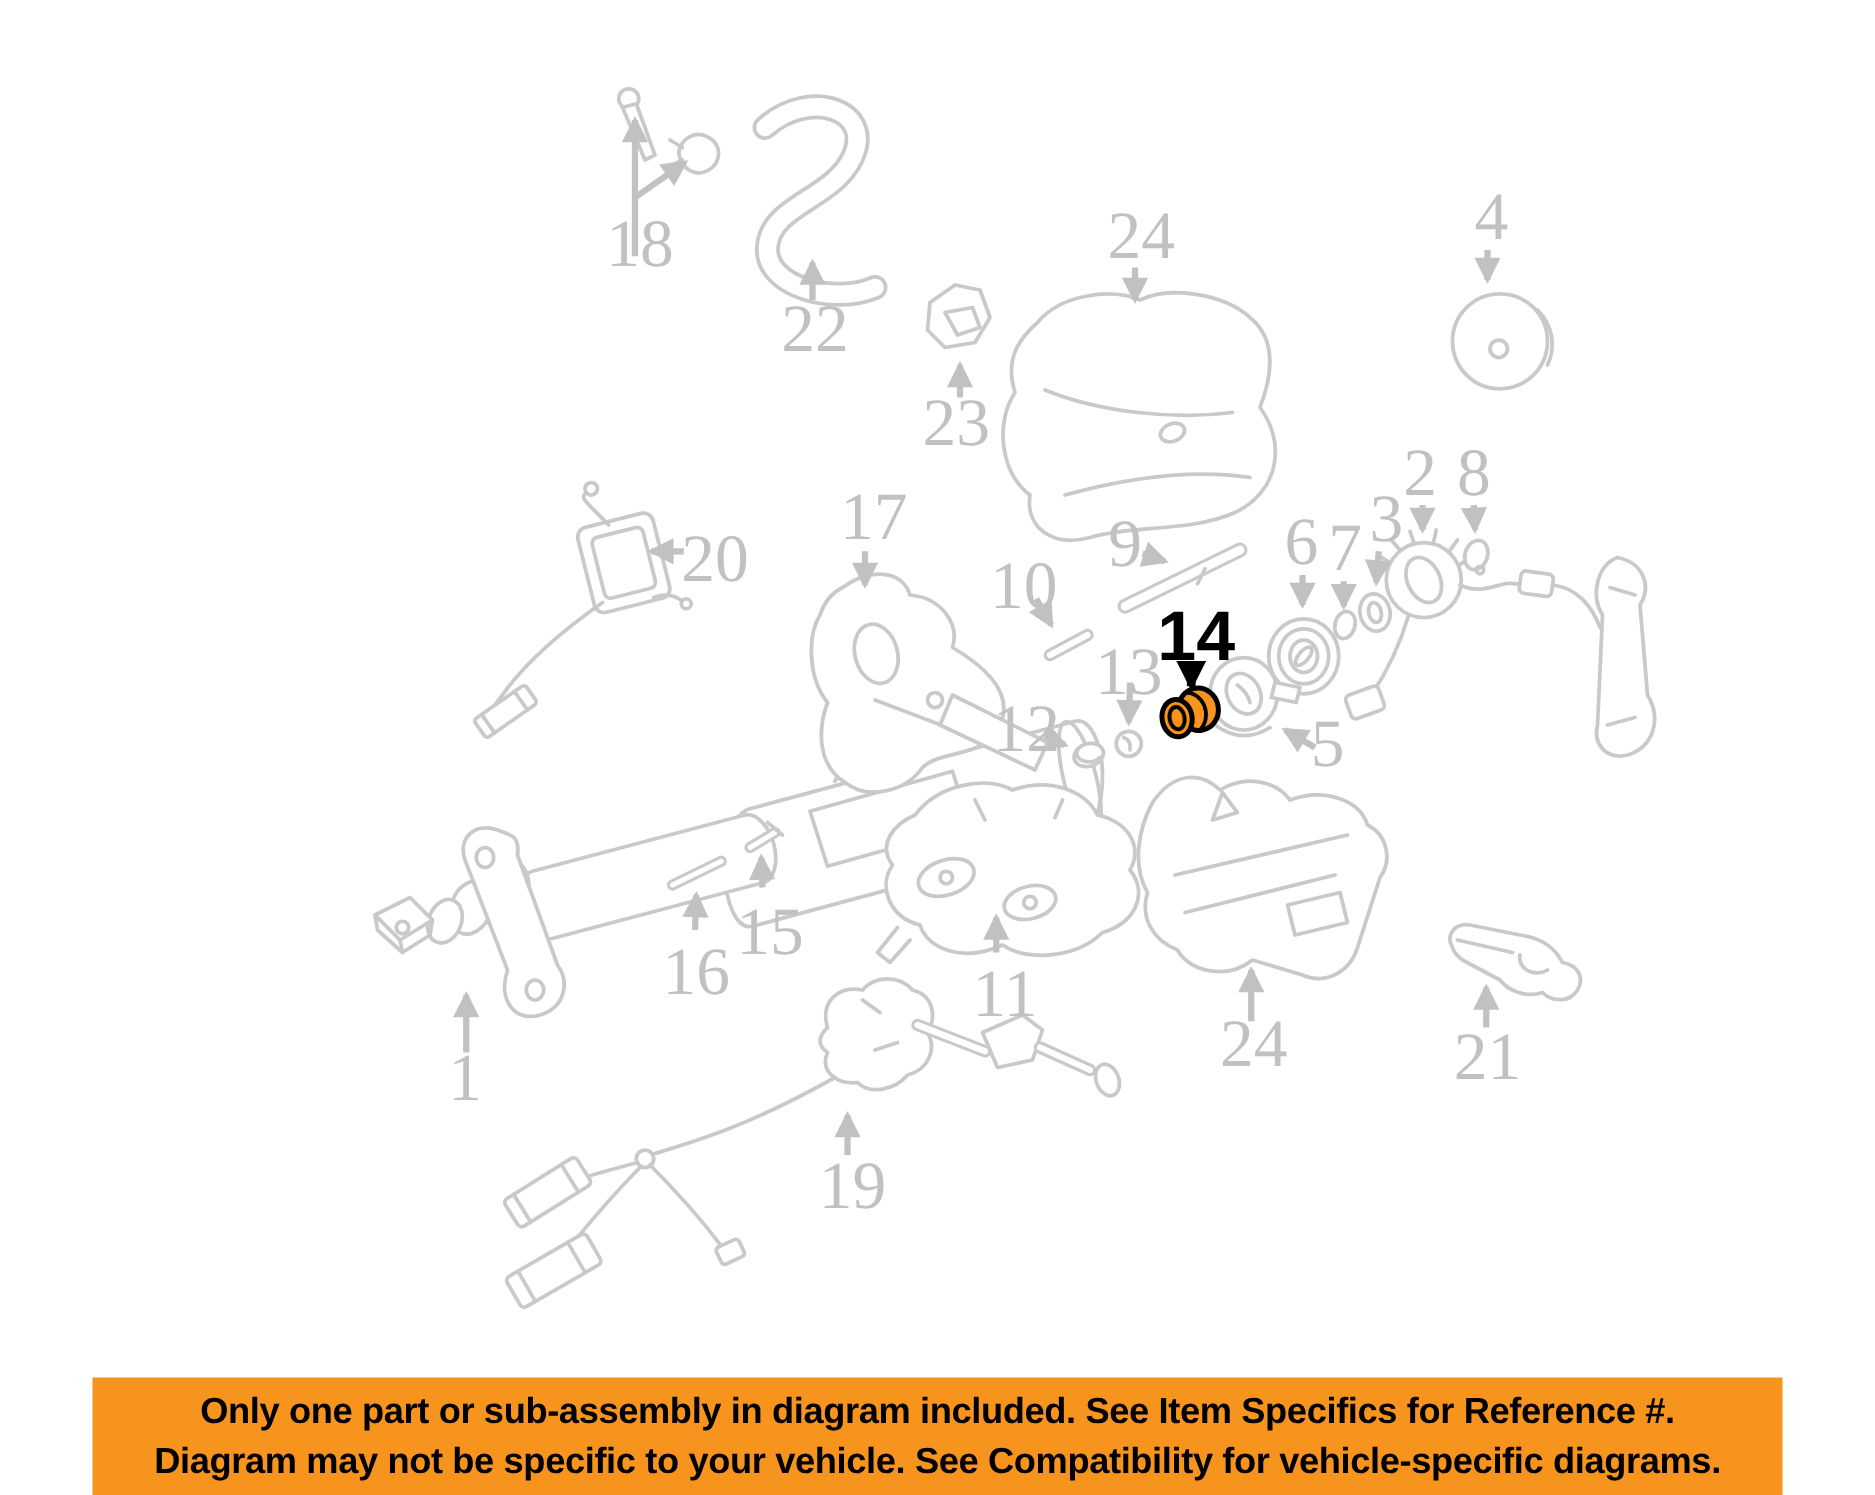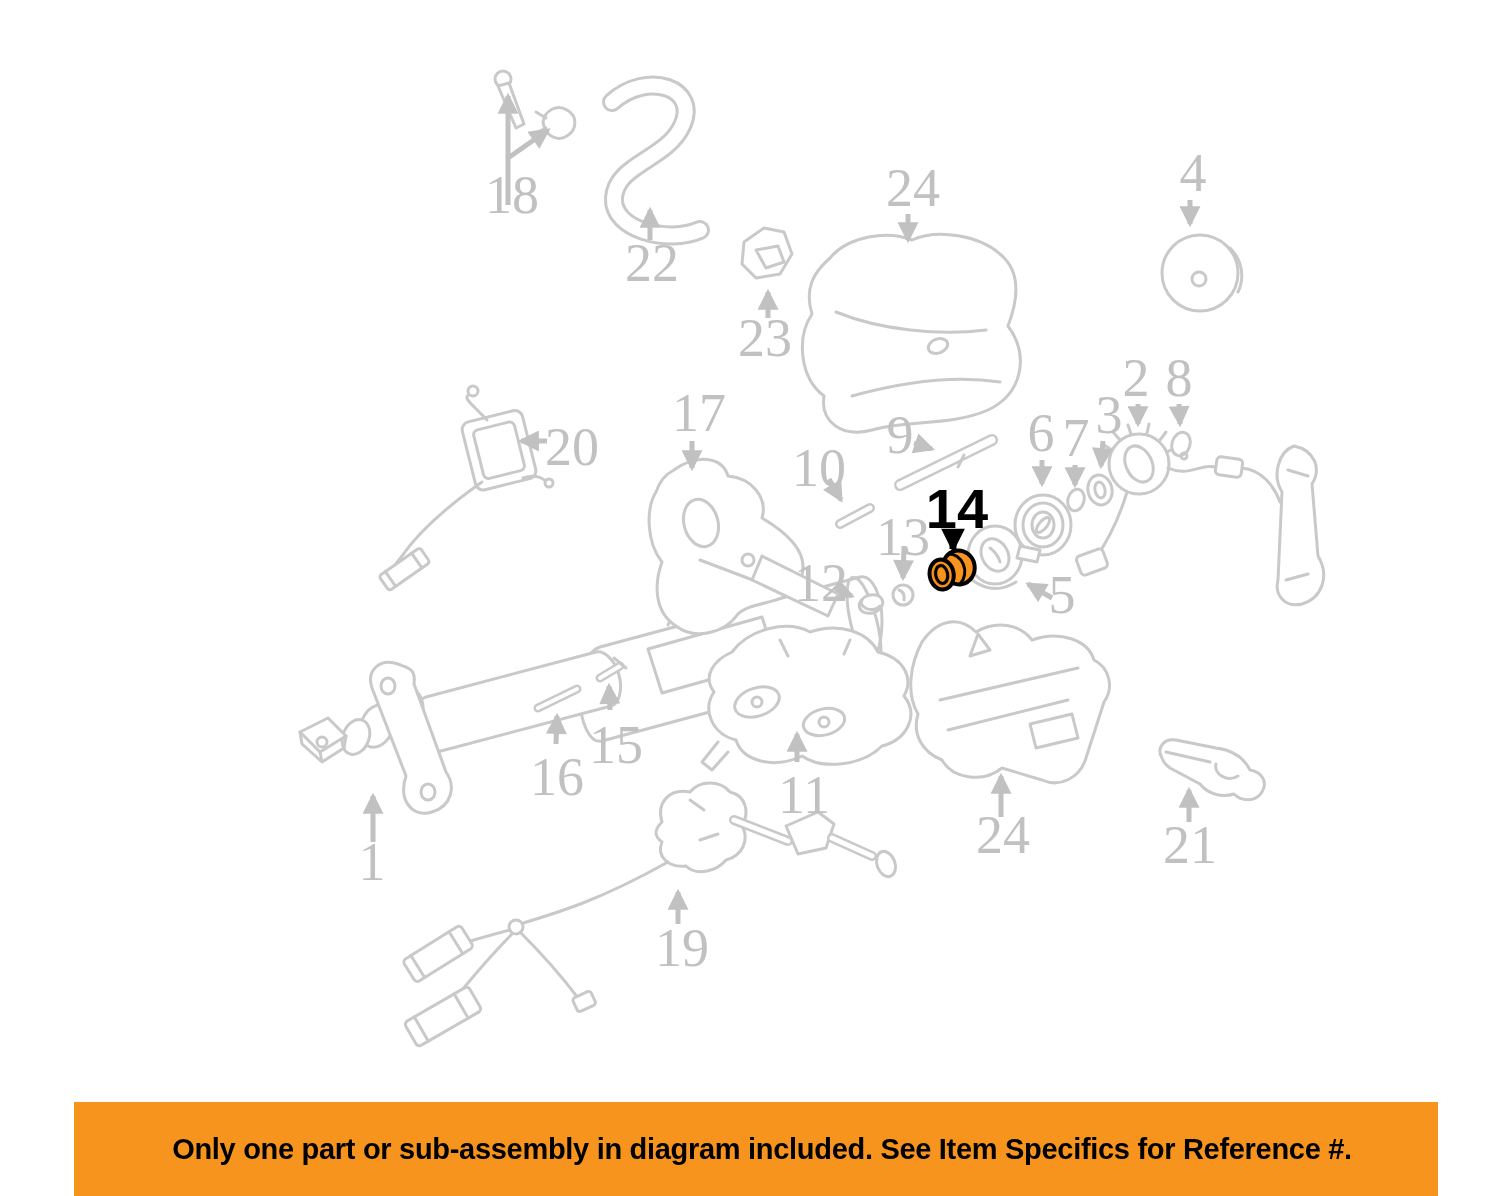--- a/index.html
+++ b/index.html
@@ -26,21 +26,21 @@
   .hl-part{fill:var(--accent,#F7941E);stroke:#000;stroke-width:4;stroke-linejoin:round;}
   .hl-line{stroke:#000;stroke-width:3;fill:none;stroke-linecap:round;}
   .hl-shade{stroke:#cf7400;stroke-width:4;fill:none;stroke-linecap:round;}
 
   
   .banner{
     position:absolute;left:74px;top:1102px;width:1352px;height:94px;
     background:var(--accent,#F7941E);color:#000;
     display:flex;flex-direction:column;justify-content:center;align-items:center;
     font-weight:bold;font-size:29px;line-height:40px;letter-spacing:-0.3px;
-    text-align:left;white-space:nowrap;padding-left:12px;
+    text-align:left;white-space:nowrap;
   }
 </style>
 </head>
 <body>
 
 <div class="stage">
 <svg class="diagram" width="1500" height="1196" viewBox="0 0 1500 1196">
   <defs>
     <marker id="mg" viewBox="0 0 10 10" refX="8.5" refY="5" markerWidth="4.6" markerHeight="4.2" orient="auto">
       <path d="M0,0 L10,5 L0,10 Z" fill="#c1c1c1"></path>
@@ -305,14 +305,15 @@
       <ellipse class="hl-part" cx="941" cy="573" rx="12" ry="15"></ellipse>
       <ellipse class="hl-shade" cx="941" cy="573" rx="6" ry="9"></ellipse>
       <ellipse class="hl-line" cx="941" cy="573" rx="6" ry="9"></ellipse>
       <path class="hl-line" d="M951,554 a15,17 0 0 1 7,31"></path>
     </g>
   </g>
 </svg>
 
 <div class="banner">
   <div>Only one part or sub-assembly in diagram included. See Item Specifics for Reference #.</div>
+  <div>Diagram may not be specific to your vehicle. See Compatibility for vehicle-specific diagrams.</div>
 </div>
 </div>
 
 </body></html>

